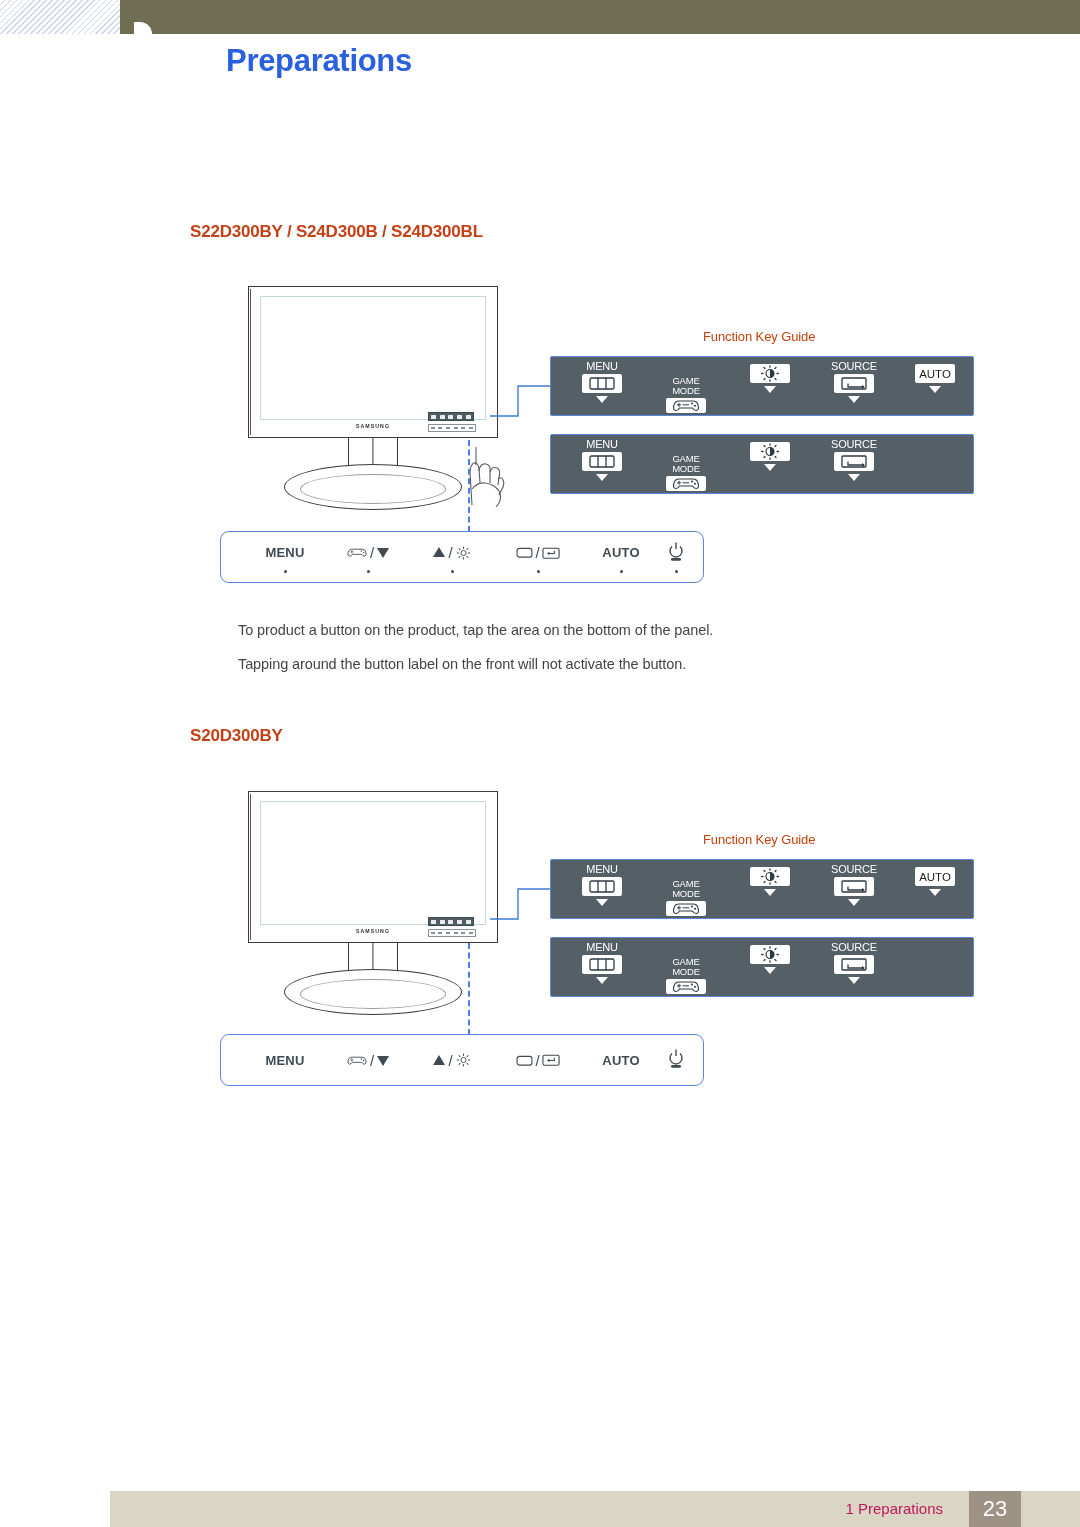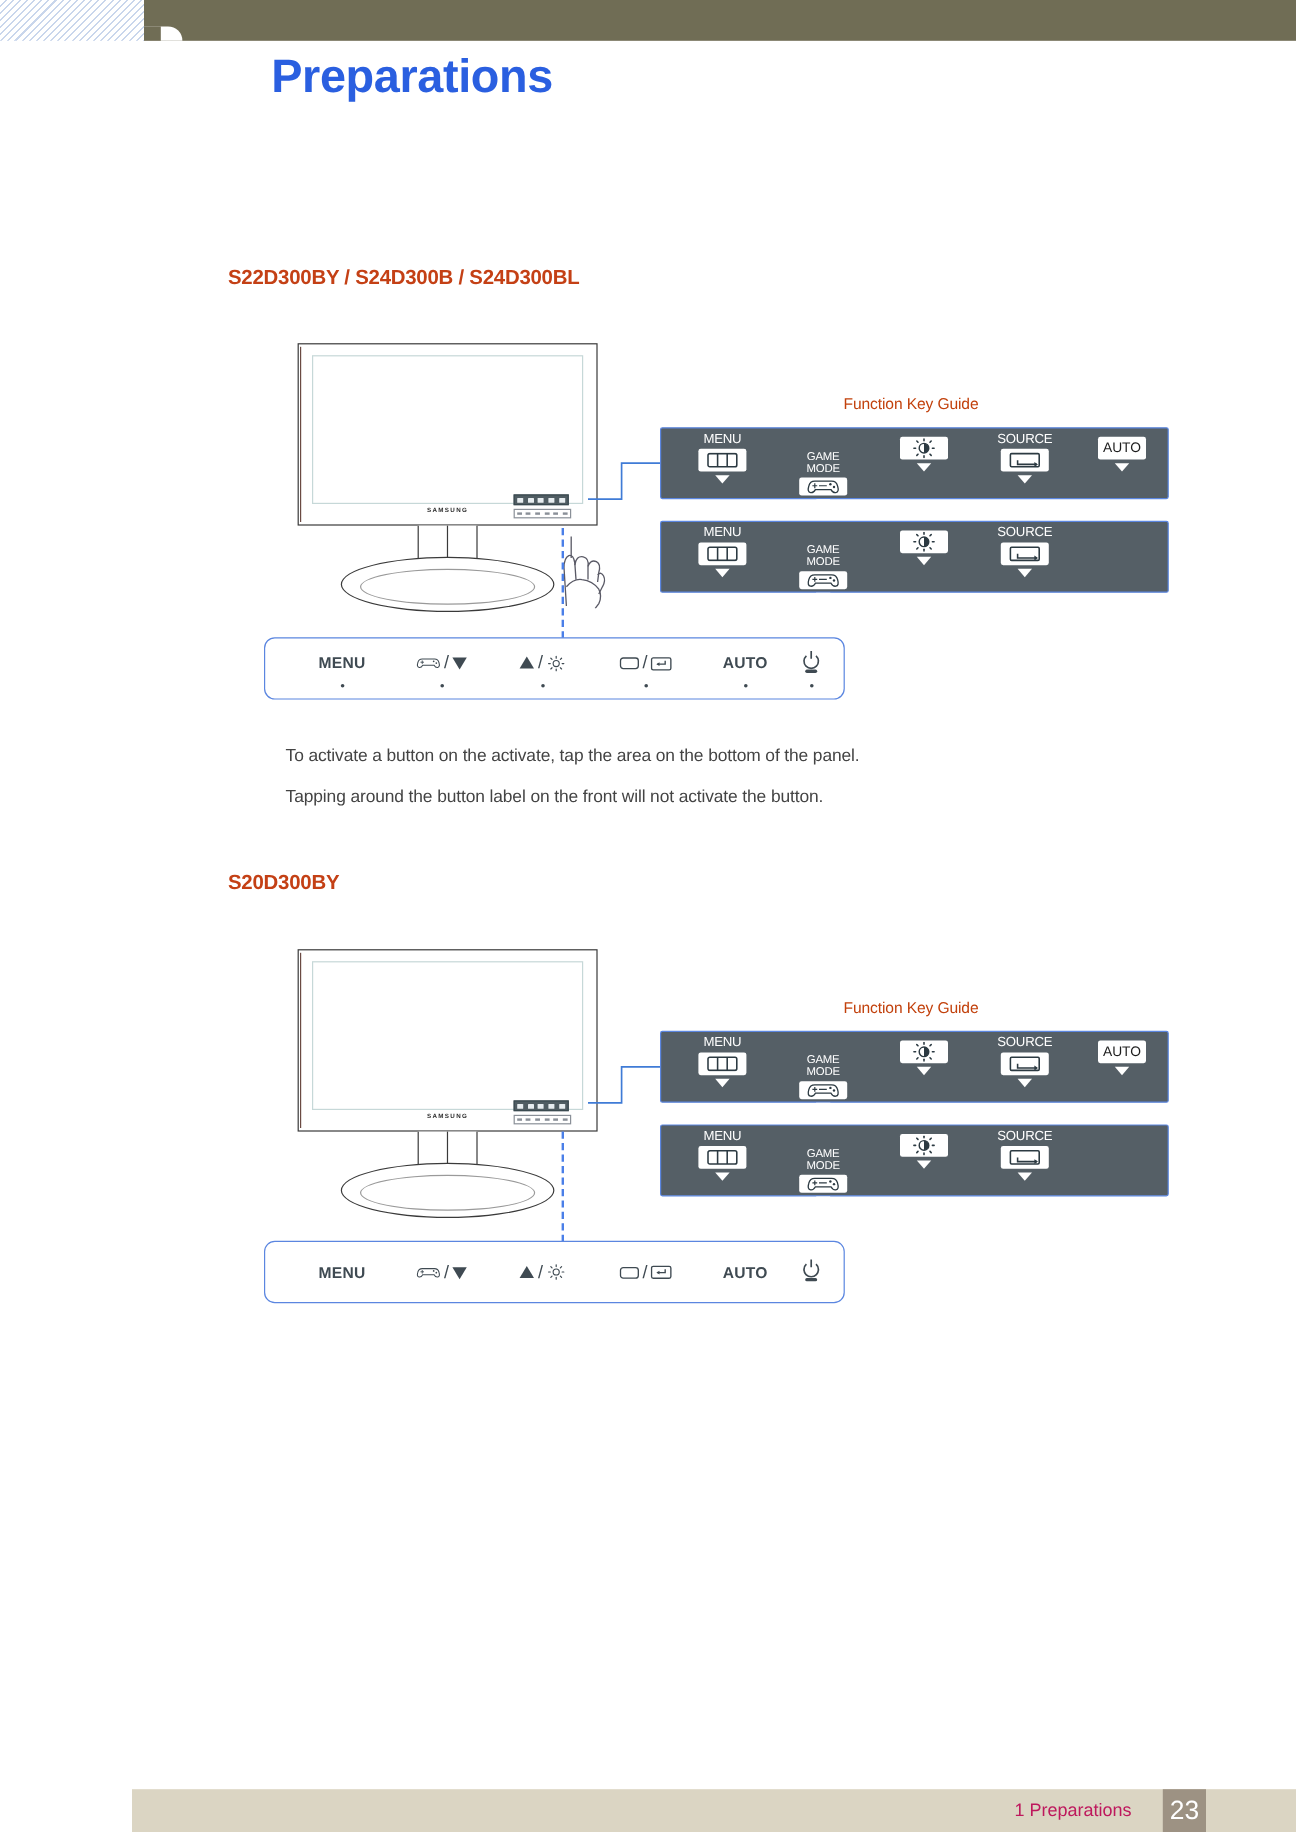--- a/index.html
+++ b/index.html
@@ -28,21 +28,21 @@
     position: absolute; left: 120px; top: 22px; width: 32px; height: 12px;
     background: #ffffff;
     border-top-right-radius: 14px;
   }
   .hdr-notch2 {
     position: absolute; left: 120px; top: 22px; width: 14px; height: 12px;
     background: #706d55;
   }
   .page-title {
     position: absolute; left: 226px; top: 43px;
-    font-size: 39px; font-weight: bold; color: #2a5fe0;
+    font-size: 31px; font-weight: bold; color: #2a5fe0;
     letter-spacing: -0.3px;
   }
 
   
   .sec-head {
     position: absolute; left: 190px;
     font-size: 17px; font-weight: bold; color: #c44015;
     letter-spacing: -0.2px;
   }
 
@@ -180,21 +180,21 @@
   
   .footer-bar {
     position:absolute; left:110px; top:1491px; width:970px; height:36px;
     background:#dbd5c3;
   }
   .footer-label {
     position:absolute; top:1500px; right:137px;
     font-size:15px; color:#be185d;
   }
   .footer-pagebox {
-    position:absolute; left:969px; top:1491px; width:36px; height:36px;
+    position:absolute; left:969px; top:1491px; width:52px; height:36px;
     background:#9d9283;
     display:flex; align-items:center; justify-content:center;
   }
   .footer-pagenum { font-size:22px; color:#ffffff; }
 </style>
 </head>
 <body>
 
 <div class="page">
 
@@ -447,21 +447,21 @@
         <svg width="18" height="22" viewBox="0 0 18 22">
             <path d="M5 4.5 A6 6 0 1 0 13 4.5" fill="none" stroke="#3f4a52" stroke-width="1.4"></path>
             <line x1="9" y1="0.5" x2="9" y2="7" stroke="#3f4a52" stroke-width="1.4"></line>
             <rect x="4" y="16" width="10" height="2.8" rx="1.4" fill="#3f4a52"></rect>
           </svg>
       </div>
       <div class="bb-dot"></div>
     </div>
   </div>
 
-  <div class="body-line" style="top:622px;">To activate a button on the activate, tap the area on the bottom of the panel.</div>
+  <div class="body-line" style="top:622px;">To product a button on the product, tap the area on the bottom of the panel.</div>
   <div class="body-line" style="top:656px;">Tapping around the button label on the front will not activate the button.</div>
 
   <div class="sec-head" style="top:726px;">S20D300BY</div>
 
   <div class="mon" style="left:248px; top:791px; width:250px; height:215px;">
     <div class="mon-body" style="left:0px; width:250px; height:152px;"></div>
     <div class="mon-left-edge" style="height:146px;"></div>
     <div class="mon-screen" style="left:12px; top:10px; width:226px; height:124px;"></div>
     <div class="mon-logo" style="left:85px; top:137px; width:80px;">SAMSUNG</div>
     <div class="osd-strip" style="left:180px; top:126px; width:46px; height:9px;">

